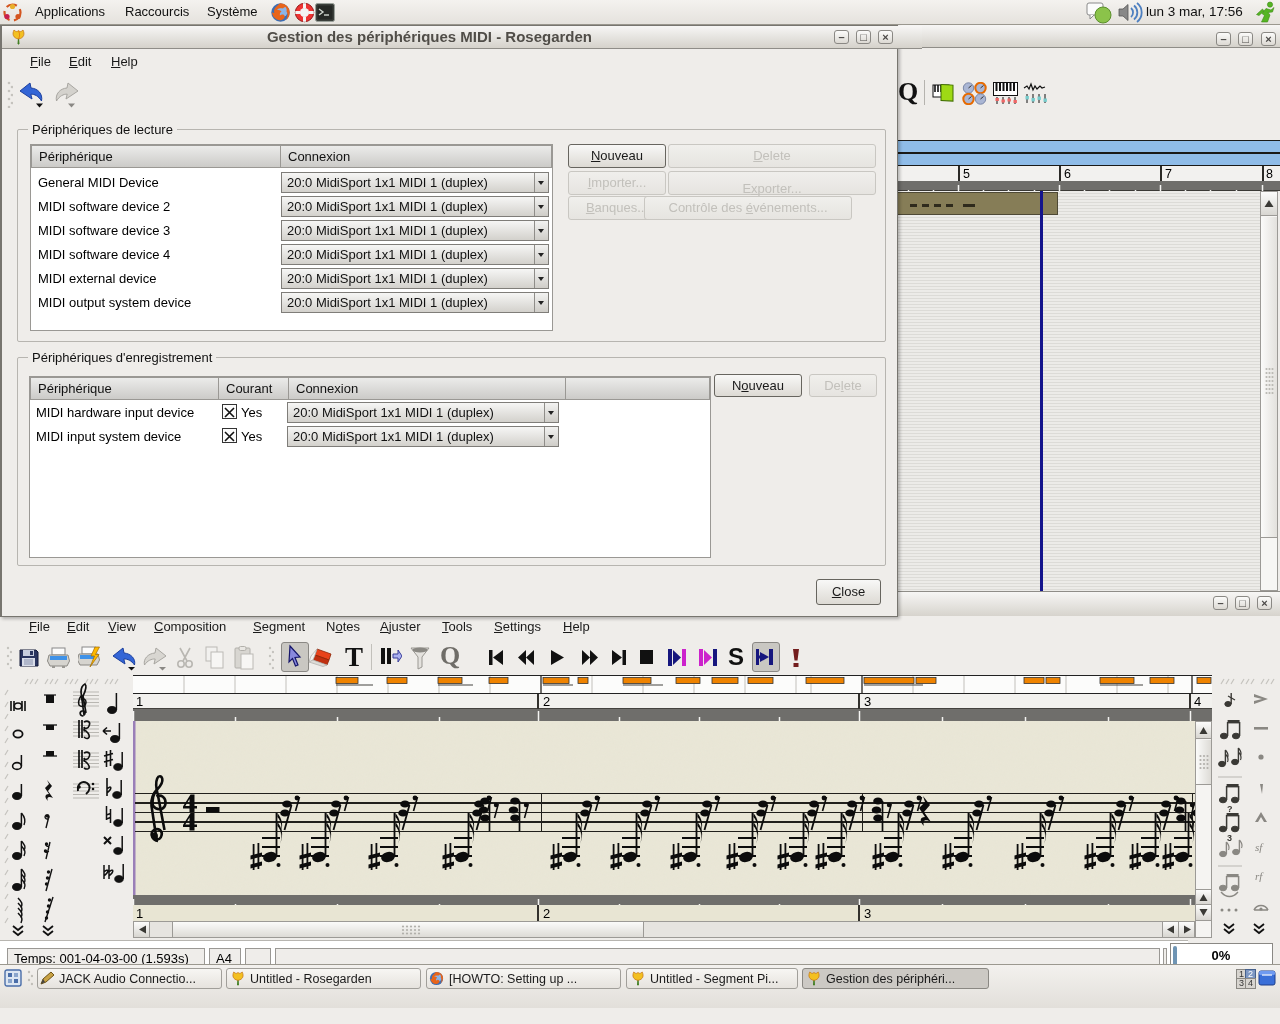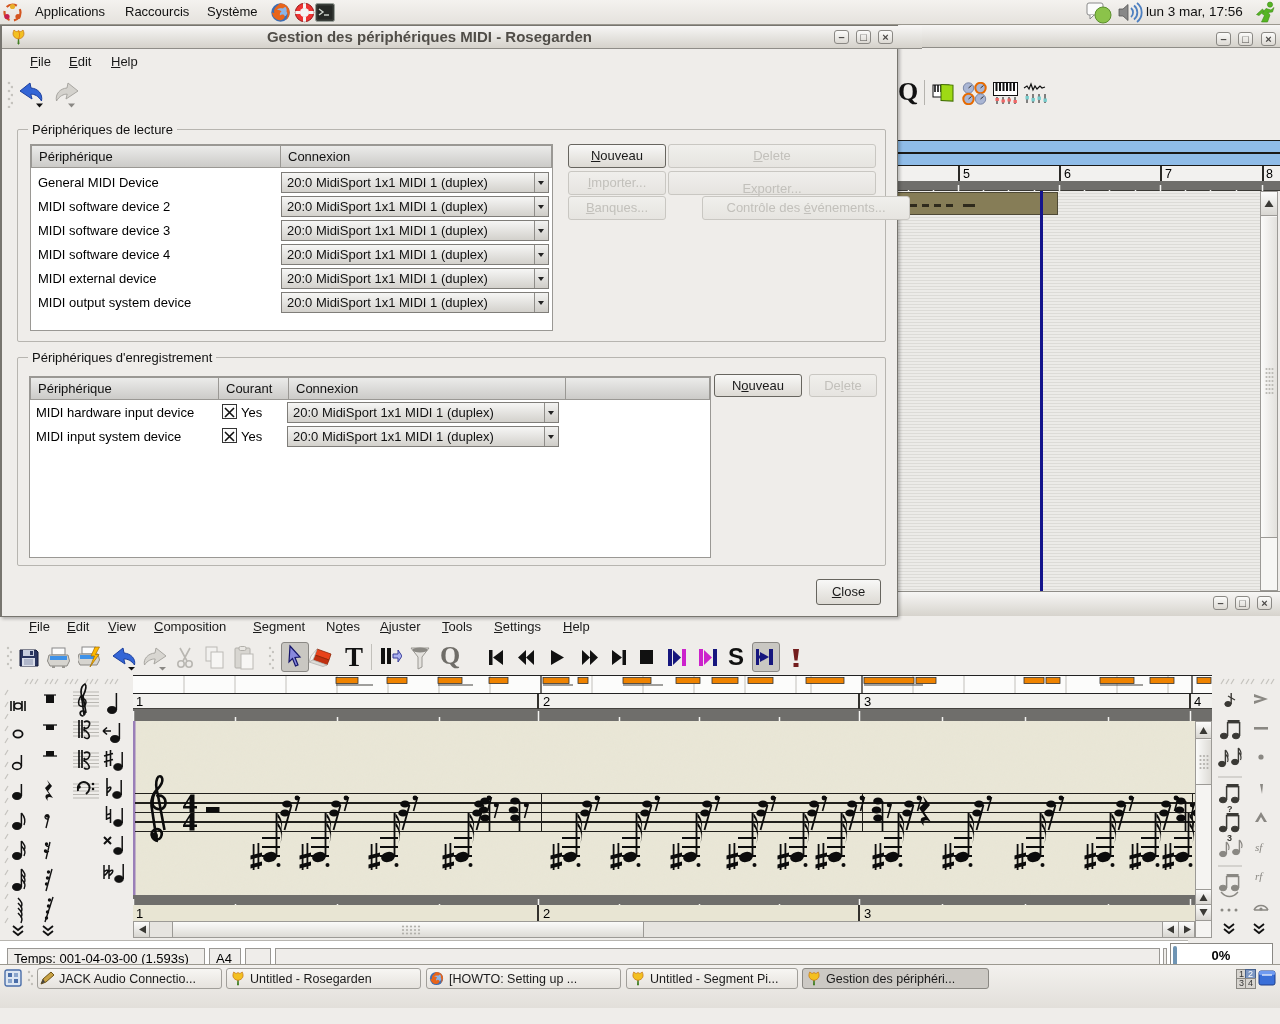--- a/index.html
+++ b/index.html
@@ -908,21 +908,21 @@
     <div class="combo" style="left:263px;top:162px;width:268px;">
           <span class="ct">20:0 MidiSport 1x1 MIDI 1 (duplex)</span>
           <span class="ca"></span>
         </div>
 
     <div class="btn" style="left:550px;top:14px;width:98px;height:24px;padding-top:3px;"><span class="u">N</span>ouveau</div>
     <div class="btn dis" style="left:650px;top:14px;width:208px;height:24px;padding-top:3px;"><span class="u">D</span>elete</div>
     <div class="btn dis" style="left:550px;top:41px;width:98px;height:24px;padding-top:3px;"><span class="u">I</span>mporter...</div>
     <div class="btn dis" style="left:650px;top:41px;width:208px;height:24px;padding-top:9px;">E<span class="u">x</span>porter...</div>
     <div class="btn dis" style="left:550px;top:66px;width:98px;height:24px;padding-top:3px;"><span class="u">B</span>anques...</div>
-    <div class="btn dis" style="left:684px;top:66px;width:208px;height:24px;padding-top:3px;">Contrôle des <span class="u">é</span>vénements...</div>
+    <div class="btn dis" style="left:626px;top:66px;width:208px;height:24px;padding-top:3px;">Contrôle des <span class="u">é</span>vénements...</div>
   </div>
 
   <div class="grp" style="left:15px;top:331px;width:867px;height:207px;">
     <div class="grplabel">Périphériques d'enregistrement</div>
     <div class="abs" style="left:11px;top:18px;width:680px;height:180px;background:#fff;border:1px solid #9a9894;">
       <div class="th abs" style="left:0px;top:0px;width:189px;height:23px;padding:3px 0 0 7px;">Périphérique</div>
       <div class="th abs" style="left:188px;top:0px;width:71px;height:23px;padding:3px 0 0 7px;">Courant</div>
       <div class="th abs" style="left:258px;top:0px;width:278px;height:23px;padding:3px 0 0 7px;">Connexion</div>
       <div class="th abs" style="left:535px;top:0px;width:145px;height:23px;"></div>
       <div class="abs" style="left:6px;top:28px;font-size:13px;">MIDI hardware input device</div>

